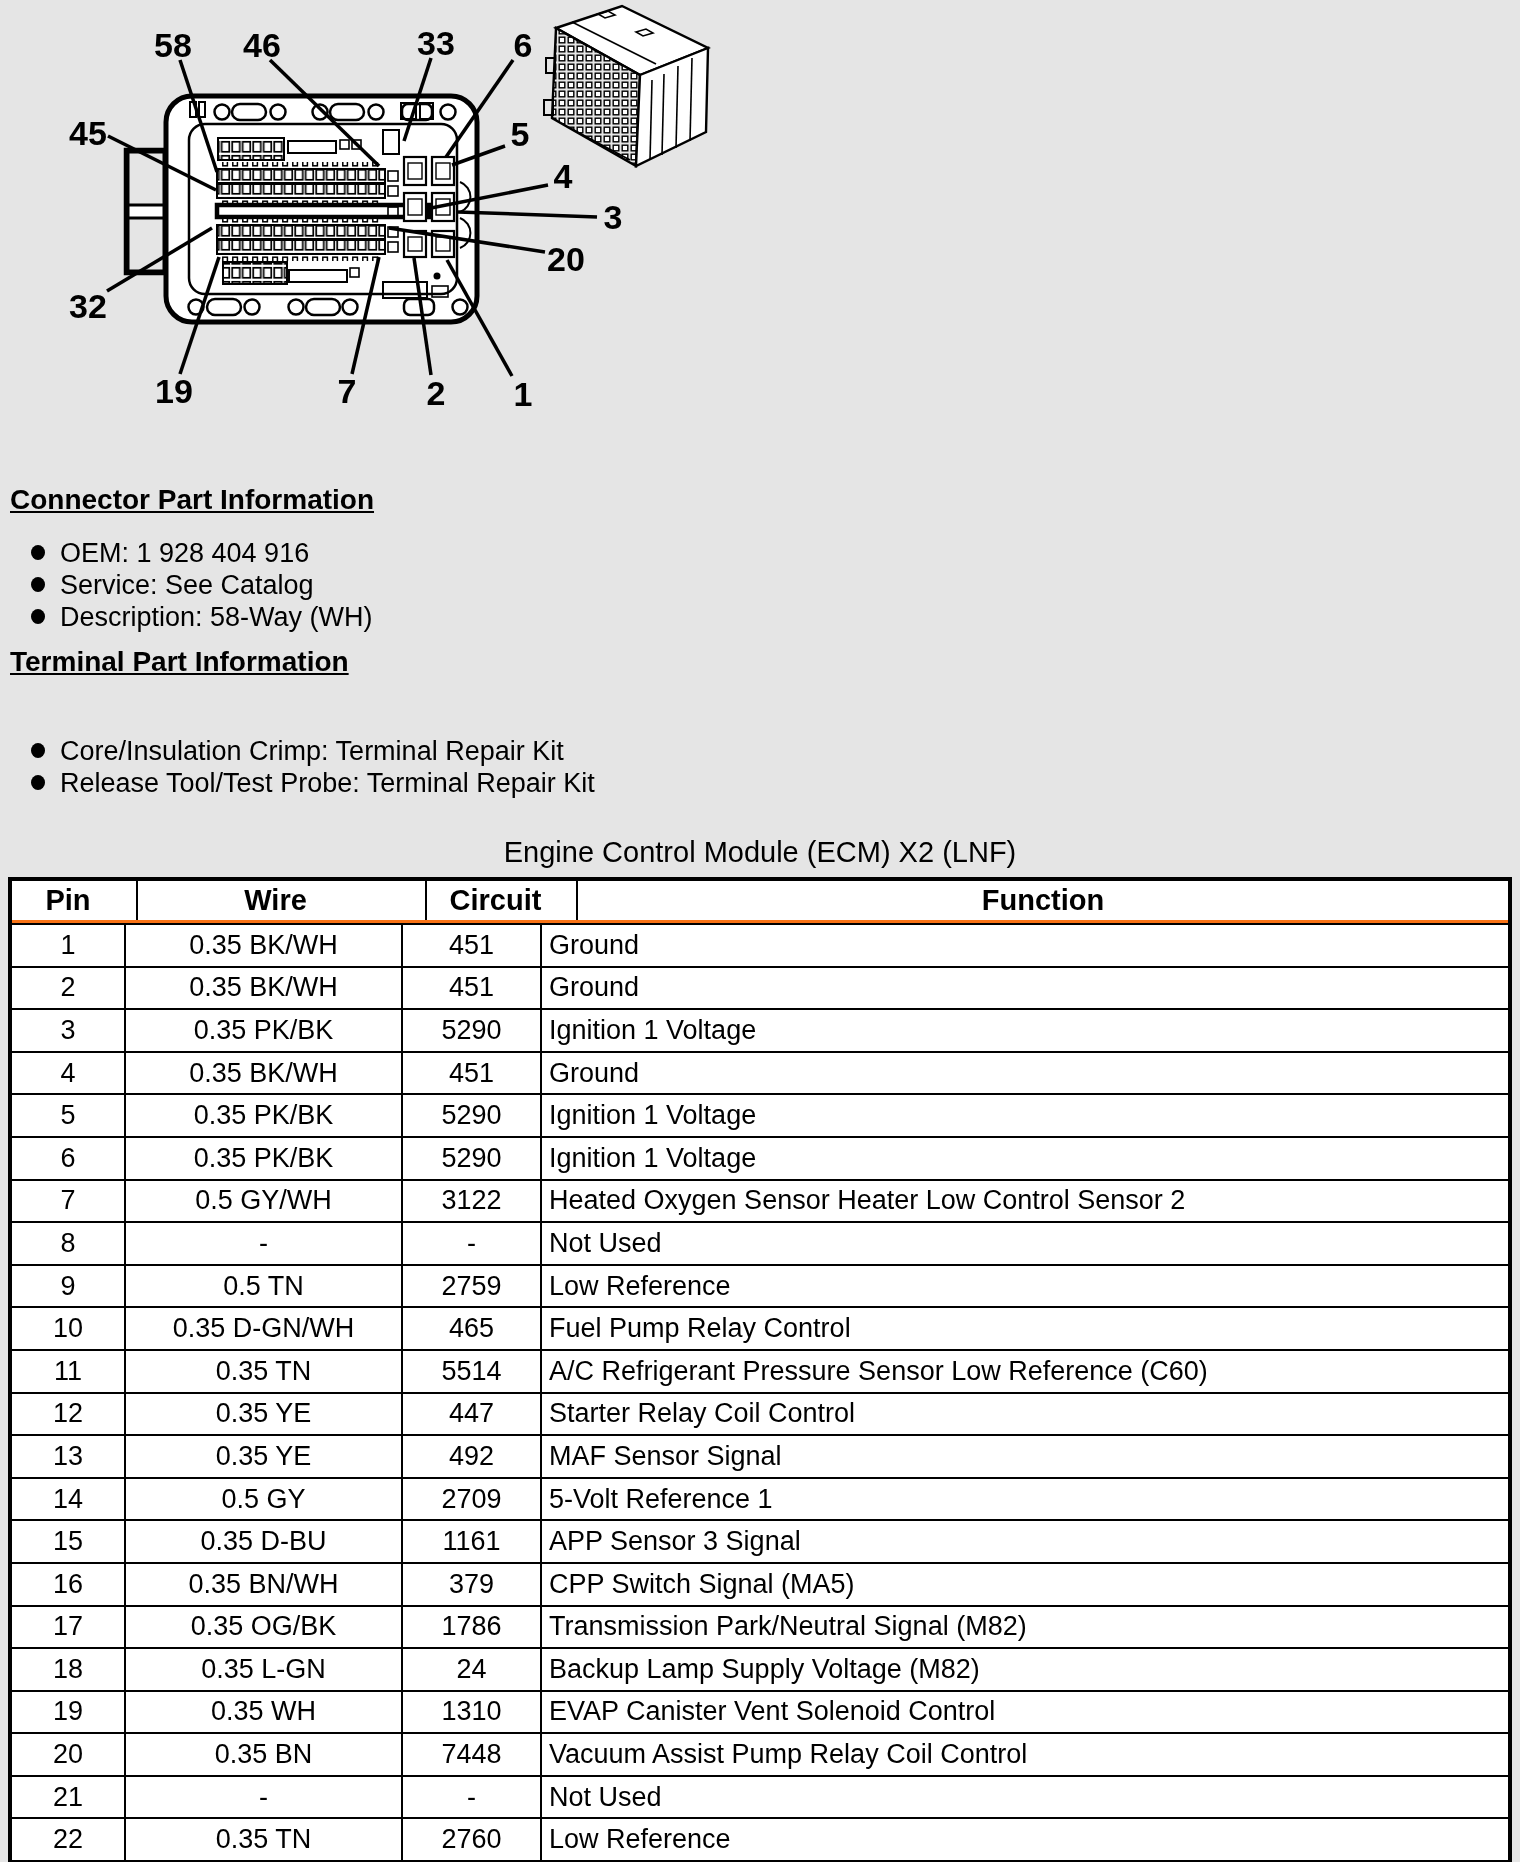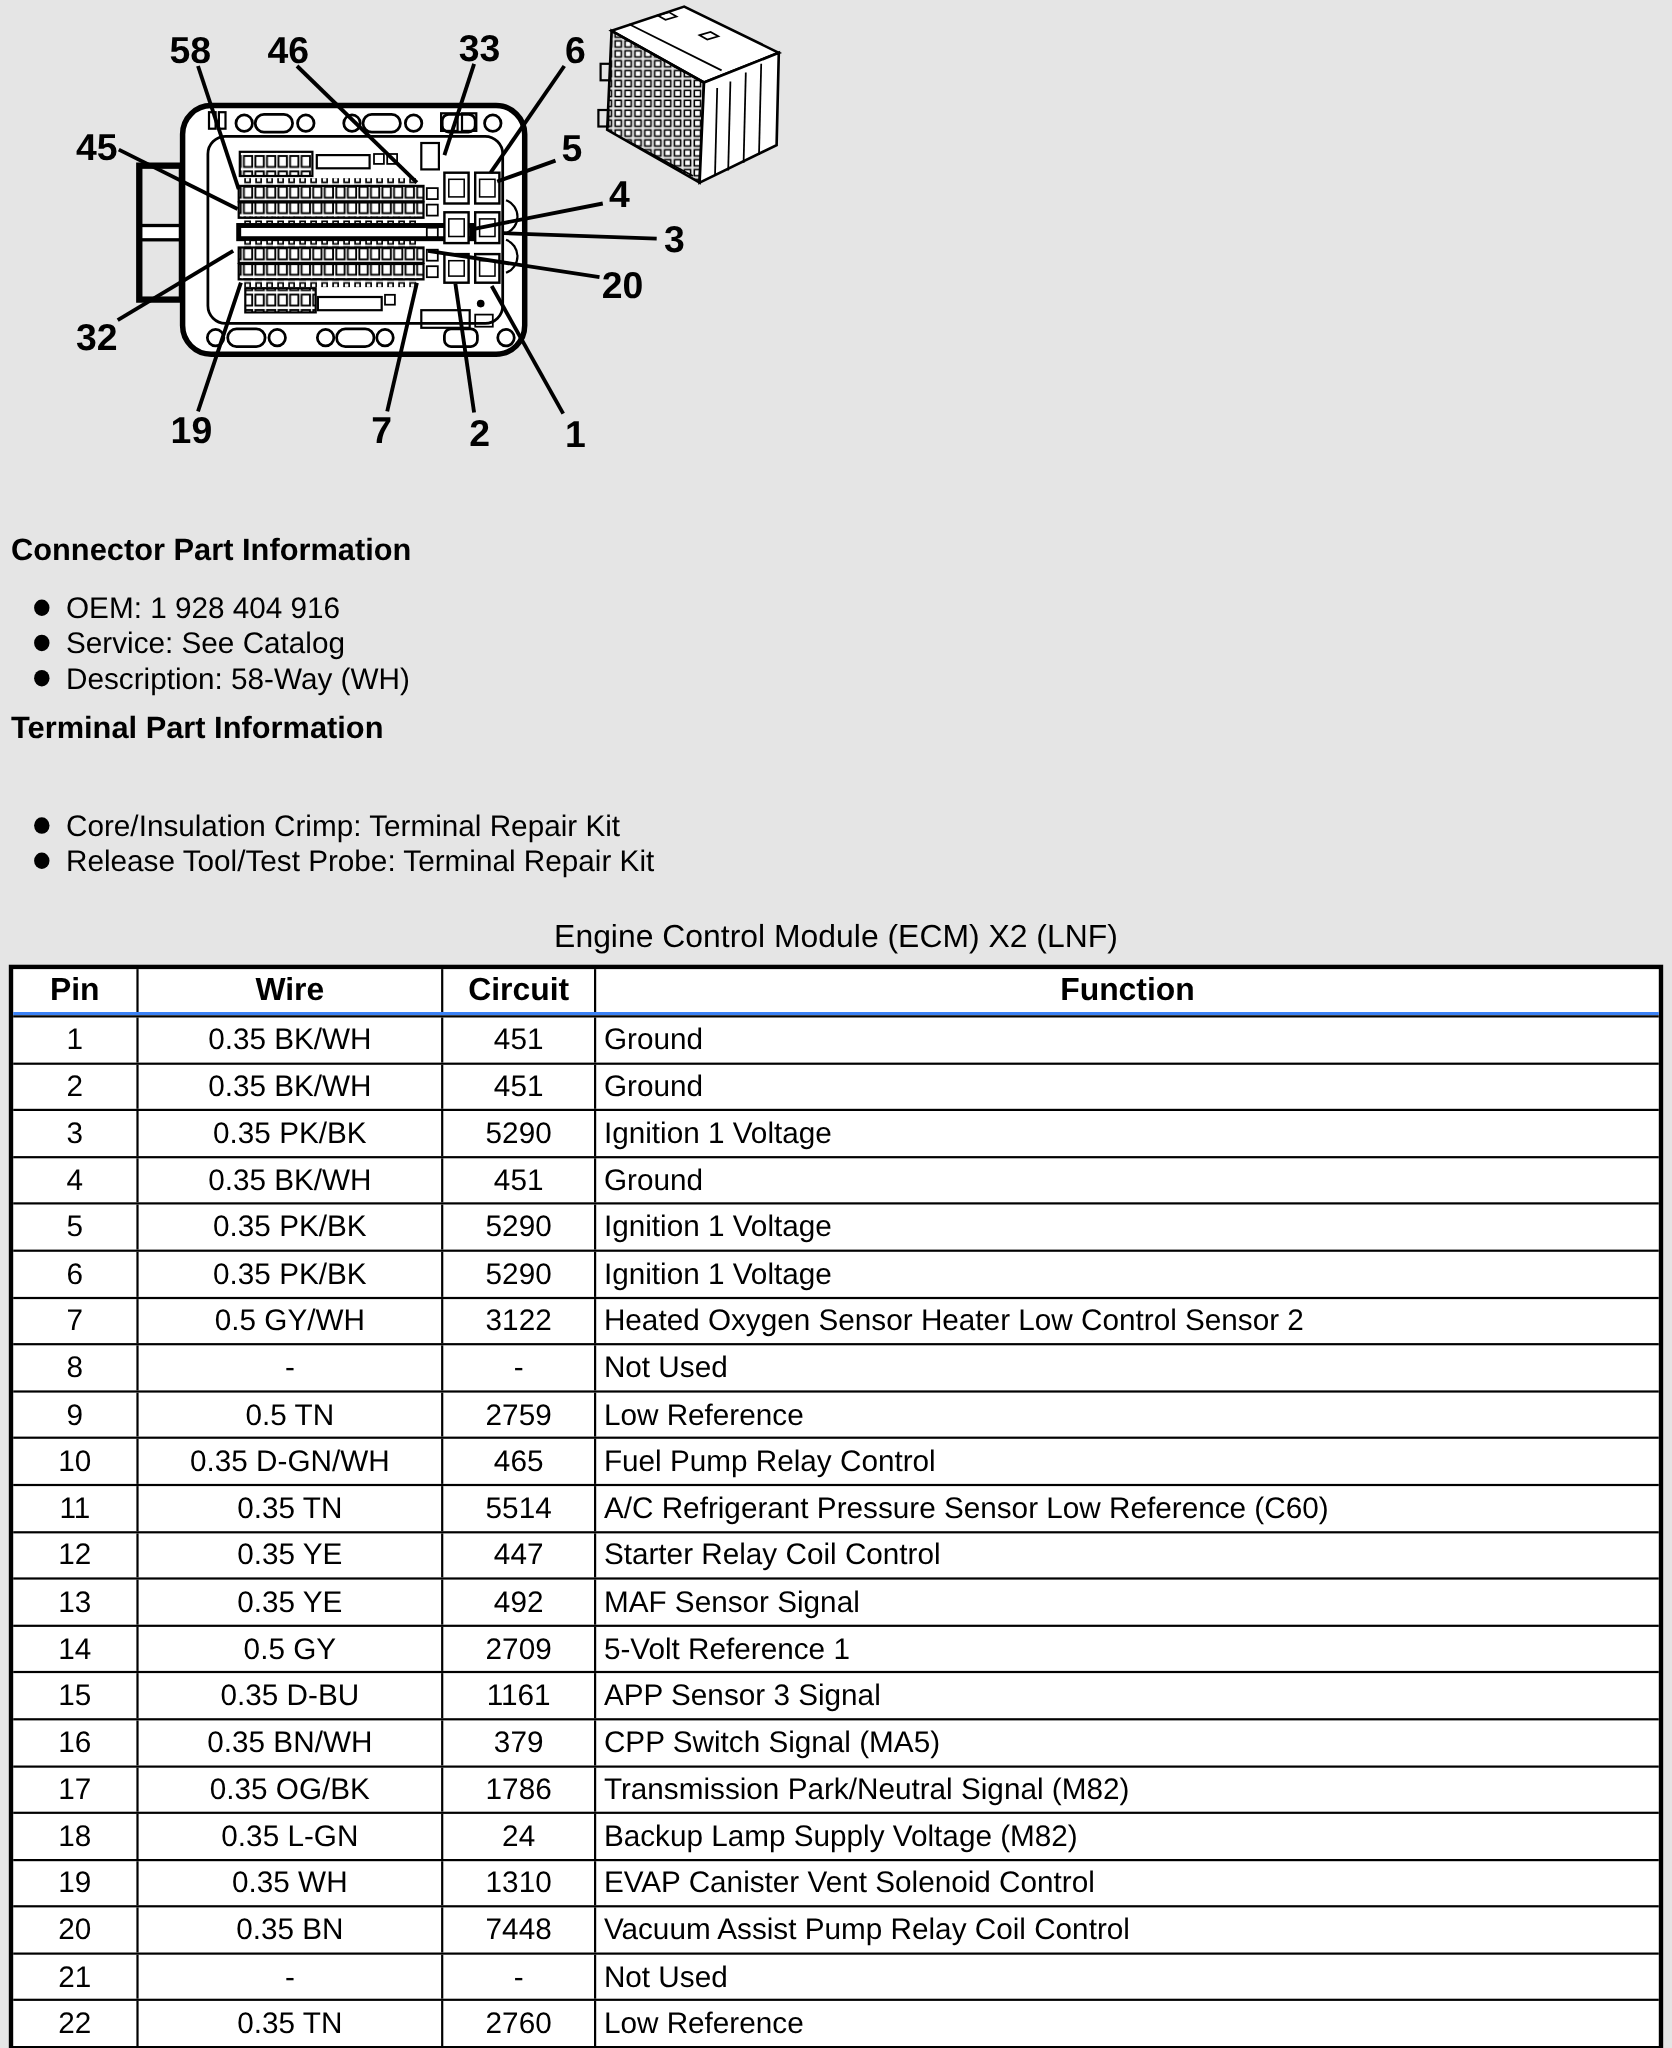--- a/index.html
+++ b/index.html
@@ -1,29 +1,29 @@
 <!DOCTYPE html>
 <html><head>
 <meta charset="utf-8">
 <style>
   html,body{margin:0;padding:0;background:#fff;}
   .page{position:relative;width:1520px;height:1862px;background:#e5e5e5;overflow:hidden;
         font-family:"Liberation Sans",sans-serif;color:#000;}
   .diagram-svg{position:absolute;left:0;top:0;}
   .callout{font-family:"Liberation Sans",sans-serif;font-weight:bold;font-size:34px;fill:#000;}
-  .sec-heading{position:absolute;left:10px;font-weight:bold;font-size:28px;}
+  .sec-heading{position:absolute;left:10px;font-weight:bold;font-size:28px;text-decoration:underline;}
   .b-item{position:absolute;left:31px;display:flex;align-items:flex-start;}
   .b-item .dot{width:14px;height:15px;border-radius:50%;background:#000;margin:7px 15px 0 0;flex:none;}
   .b-item .b-text{font-size:27px;line-height:30px;}
   .table-title{position:absolute;left:8px;top:836px;width:1504px;text-align:center;
                font-weight:normal;font-size:29px;}
   .pin-table{position:absolute;left:8px;top:877px;width:1504px;border:4px solid #000;
              box-sizing:border-box;background:#fff;}
   .thead,.trow{display:grid;grid-template-columns:112px 277px 139px 1fr;}
-  .thead{height:39px;border-bottom:3px solid #3b82f6;}
+  .thead{height:39px;border-bottom:3px solid #f97316;gap:12px;}
   .thead .c{font-weight:bold;font-size:29px;}
   .trow{height:42.6px;border-top:2px solid #000;box-sizing:border-box;}
   .trow:first-of-type{border-top:none;}
   .c{display:flex;align-items:center;justify-content:center;font-size:27px;
      border-left:2px solid #000;overflow:hidden;white-space:nowrap;}
   .c:first-child{border-left:none;}
   .c.fn{justify-content:flex-start;padding-left:7px;}
 </style>
 </head>
 <body>

